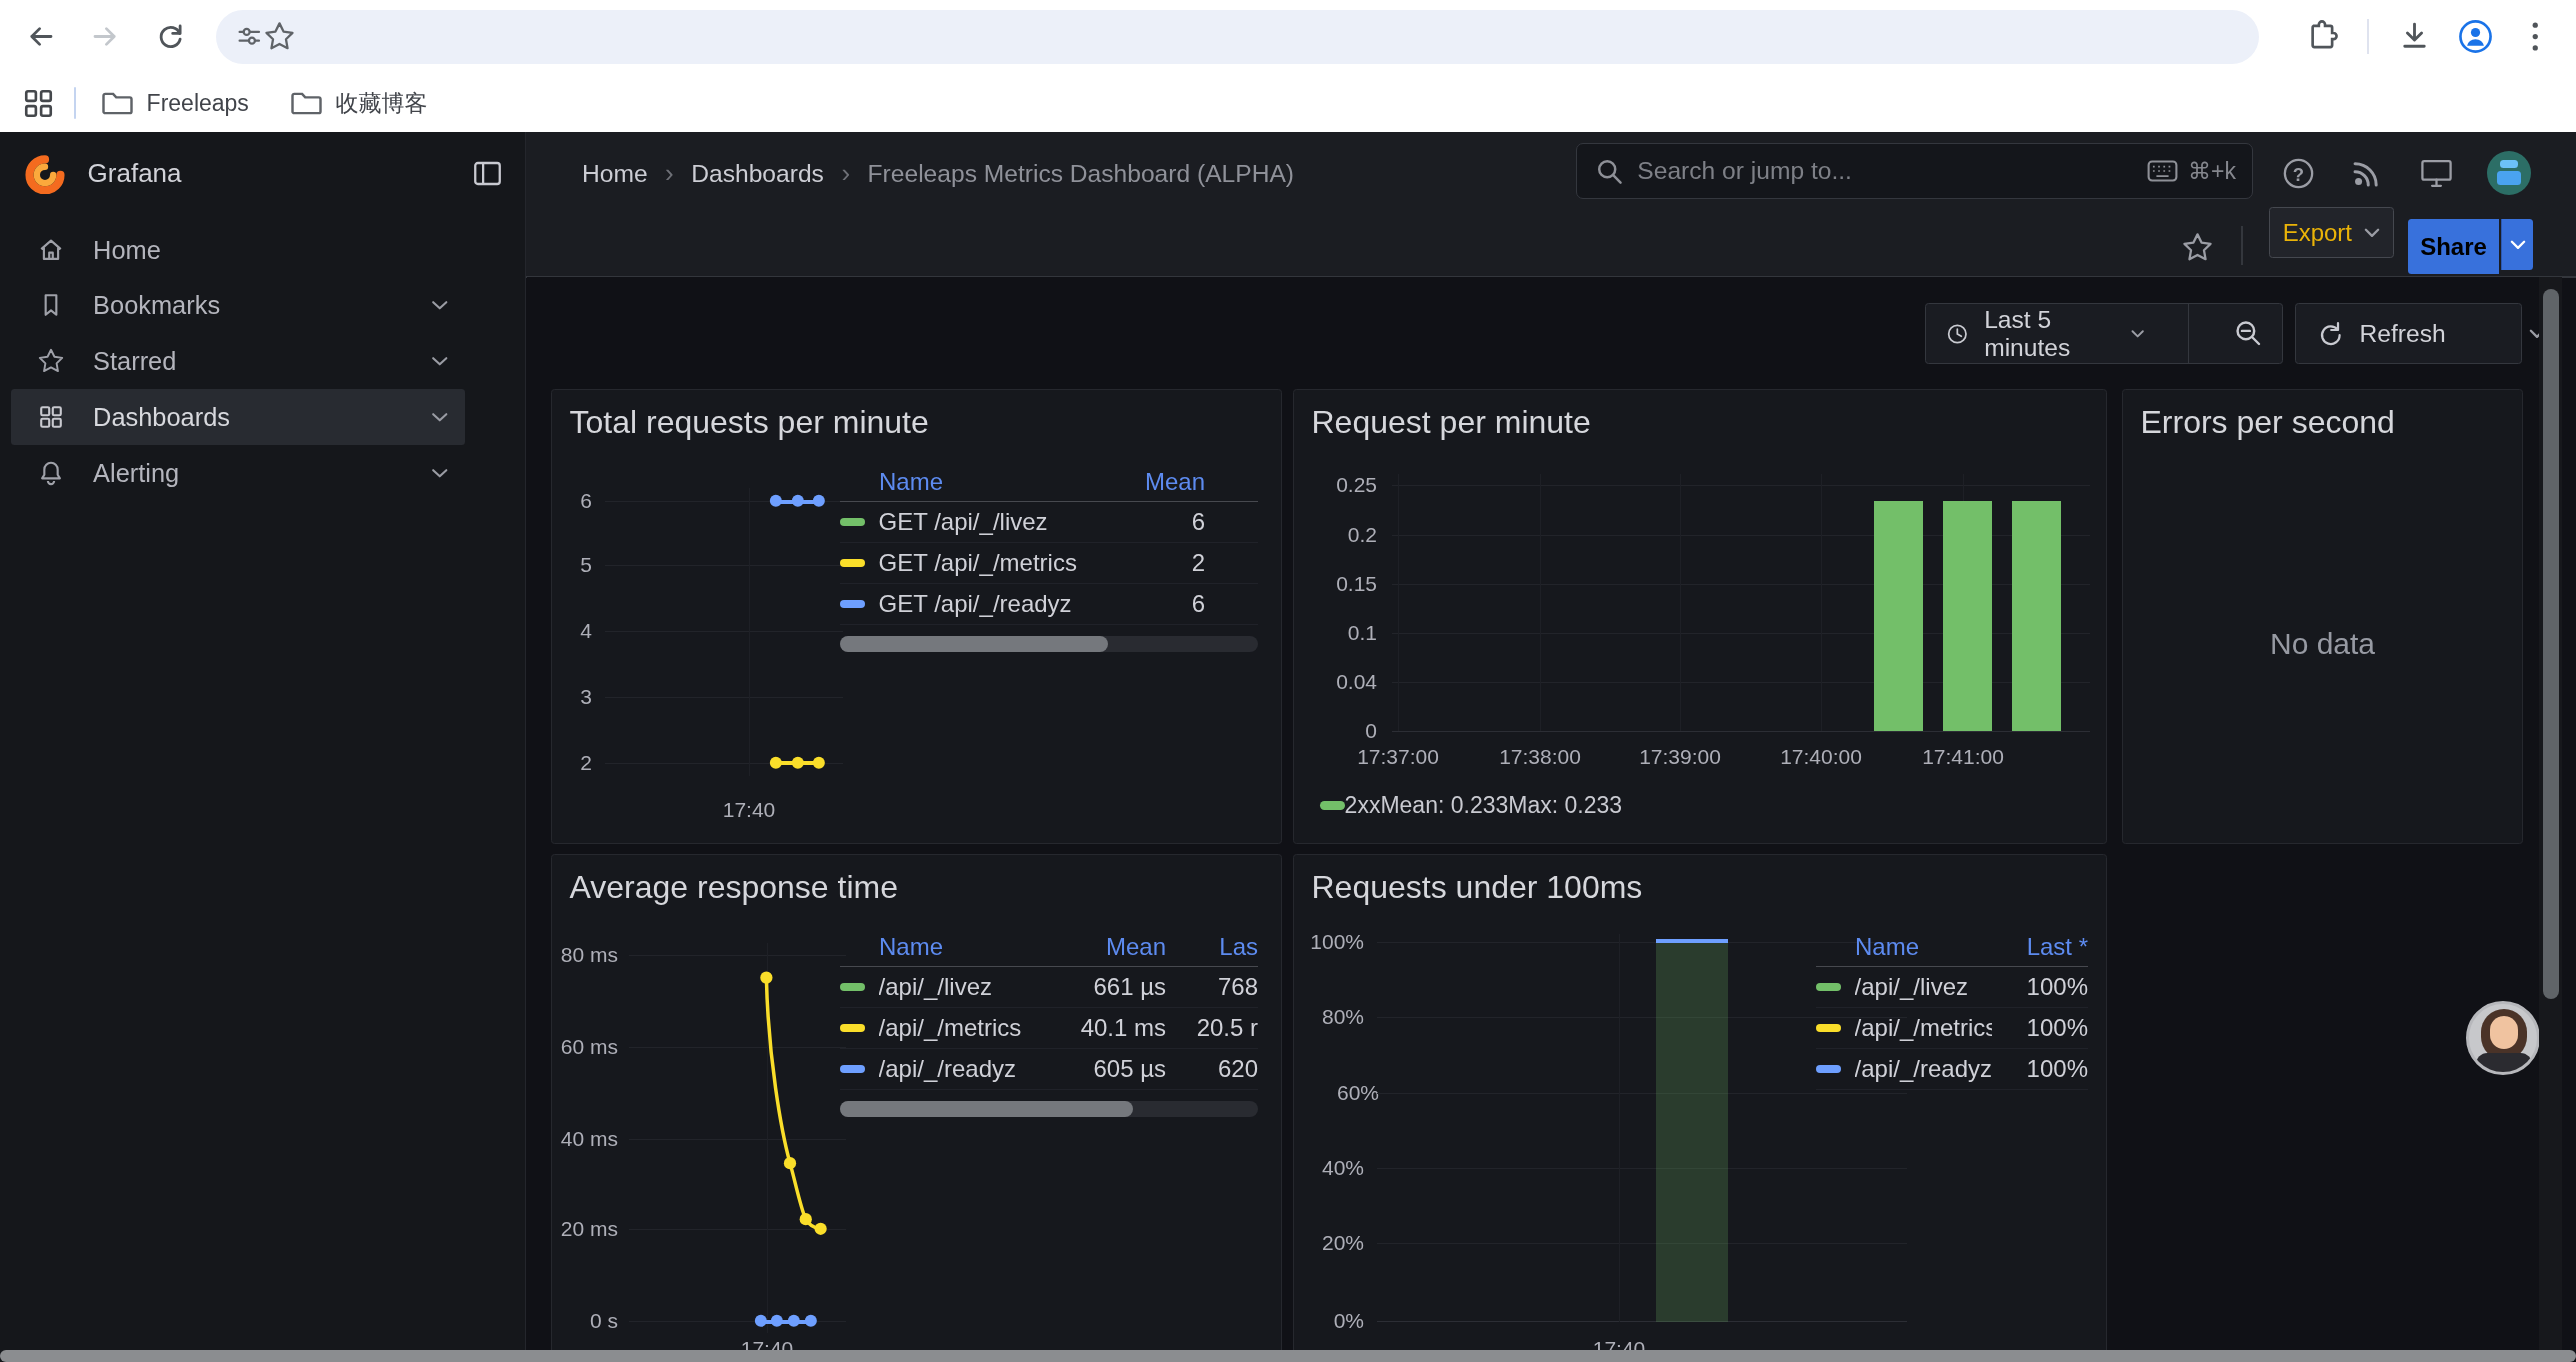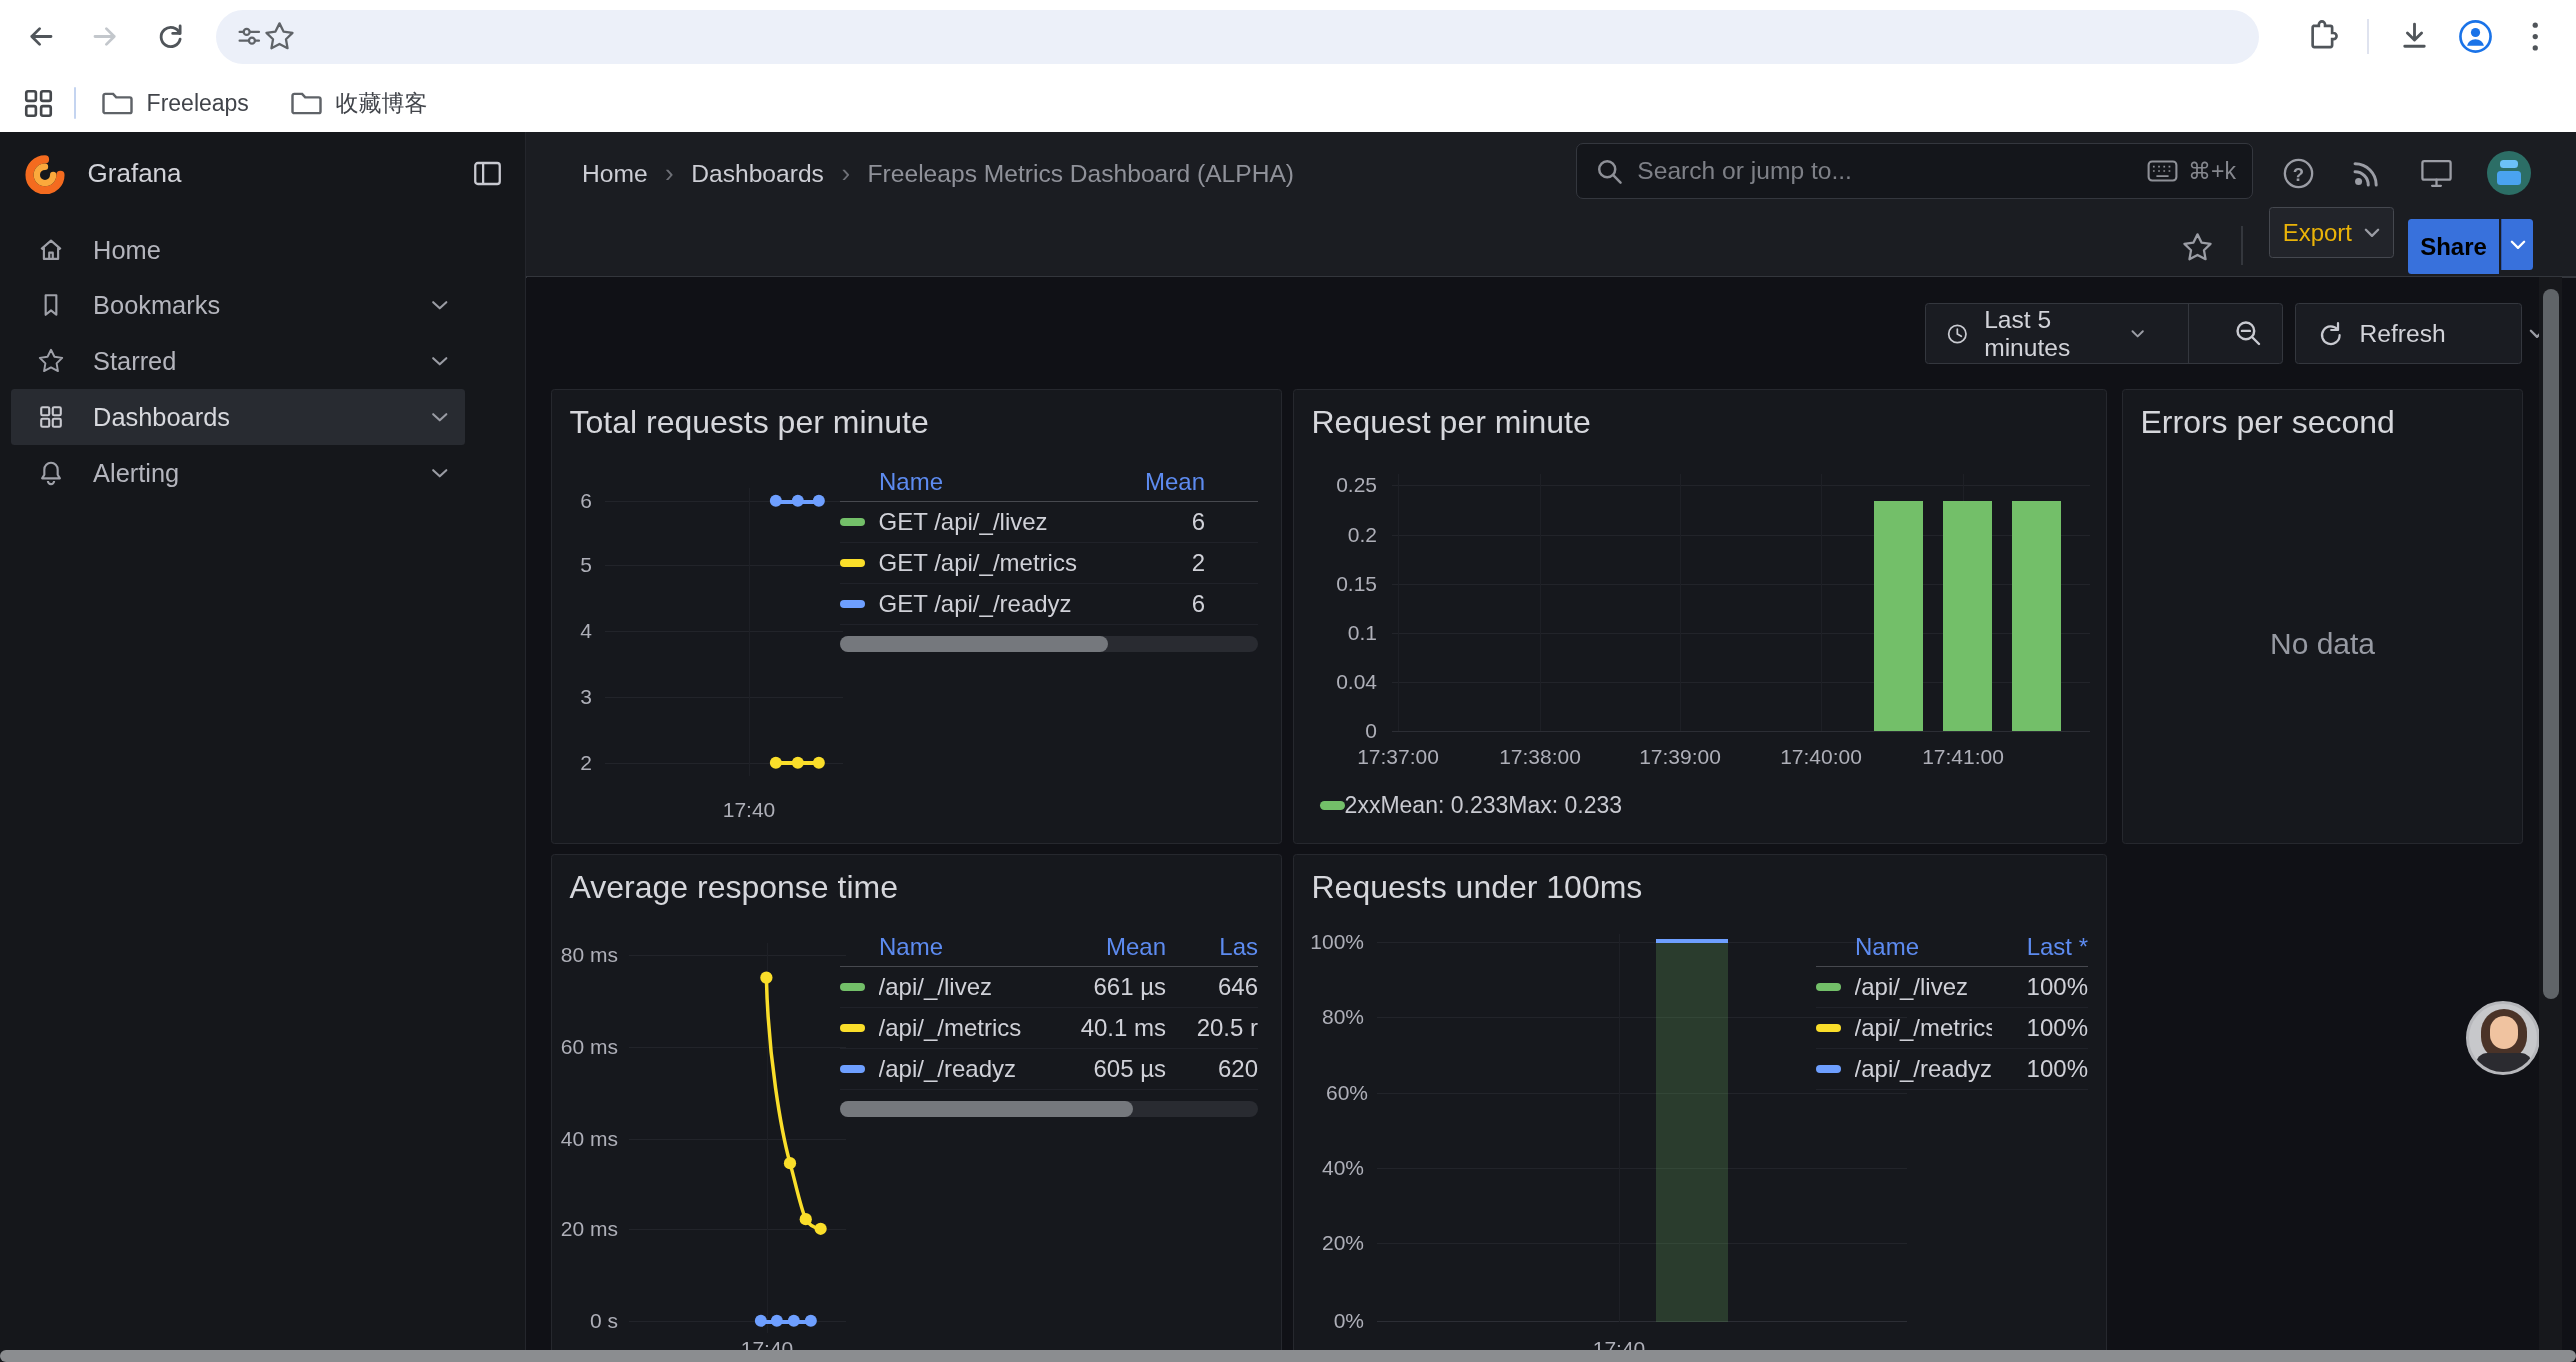--- a/index.html
+++ b/index.html
@@ -463,21 +463,21 @@
   <div class="a lt" style="left:288px;top:73px;width:418px">
     <div class="lt-head">
       <span class="lt-name" style="padding-left:39px">Name</span>
       <span class="lt-val" style="width:96px">Mean</span>
       <span class="lt-val" style="width:92px">Las</span>
     </div>
     <div class="lt-row">
       <span class="sw" style="background:#73bf69"></span>
       <span class="lt-name">/api/_/livez</span>
       <span class="lt-val" style="width:96px">661 µs</span>
-      <span class="lt-val" style="width:92px">646</span>
+      <span class="lt-val" style="width:92px">768</span>
     </div>
     <div class="lt-row">
       <span class="sw" style="background:#fade2a"></span>
       <span class="lt-name">/api/_/metrics</span>
       <span class="lt-val" style="width:96px">40.1 ms</span>
       <span class="lt-val" style="width:92px">20.5 r</span>
     </div>
     <div class="lt-row">
       <span class="sw" style="background:#6e9fff"></span>
       <span class="lt-name">/api/_/readyz</span>
@@ -487,21 +487,21 @@
     <div class="lt-scroll">
         <div class="lt-thumb" style="width:70%"></div>
       </div>
   </div>
 </div>
 
 <div class="a panel" style="left:1293px;top:854px;width:814px;height:509px">
   <div class="a p-title">Requests under 100ms</div>
   <span class="a ytick" style="left:0;top:87px;width:70px">100%</span>
   <span class="a ytick" style="left:0;top:162px;width:70px">80%</span>
-  <span class="a ytick" style="left:4px;top:238px;width:70px">60%</span>
+  <span class="a ytick" style="left:15px;top:238px;width:70px">60%</span>
   <span class="a ytick" style="left:0;top:313px;width:70px">40%</span>
   <span class="a ytick" style="left:0;top:388px;width:70px">20%</span>
   <span class="a ytick" style="left:0;top:466px;width:70px">0%</span>
   <div class="a glh" style="left:83px;top:87px;width:530px"></div>
   <div class="a glh" style="left:83px;top:162px;width:530px"></div>
   <div class="a glh" style="left:83px;top:238px;width:530px"></div>
   <div class="a glh" style="left:83px;top:313px;width:530px"></div>
   <div class="a glh" style="left:83px;top:388px;width:530px"></div>
   <div class="a glh" style="left:83px;top:466px;width:530px;background:#2c2e35"></div>
   <div class="a glv" style="left:325px;top:79px;height:388px"></div>

